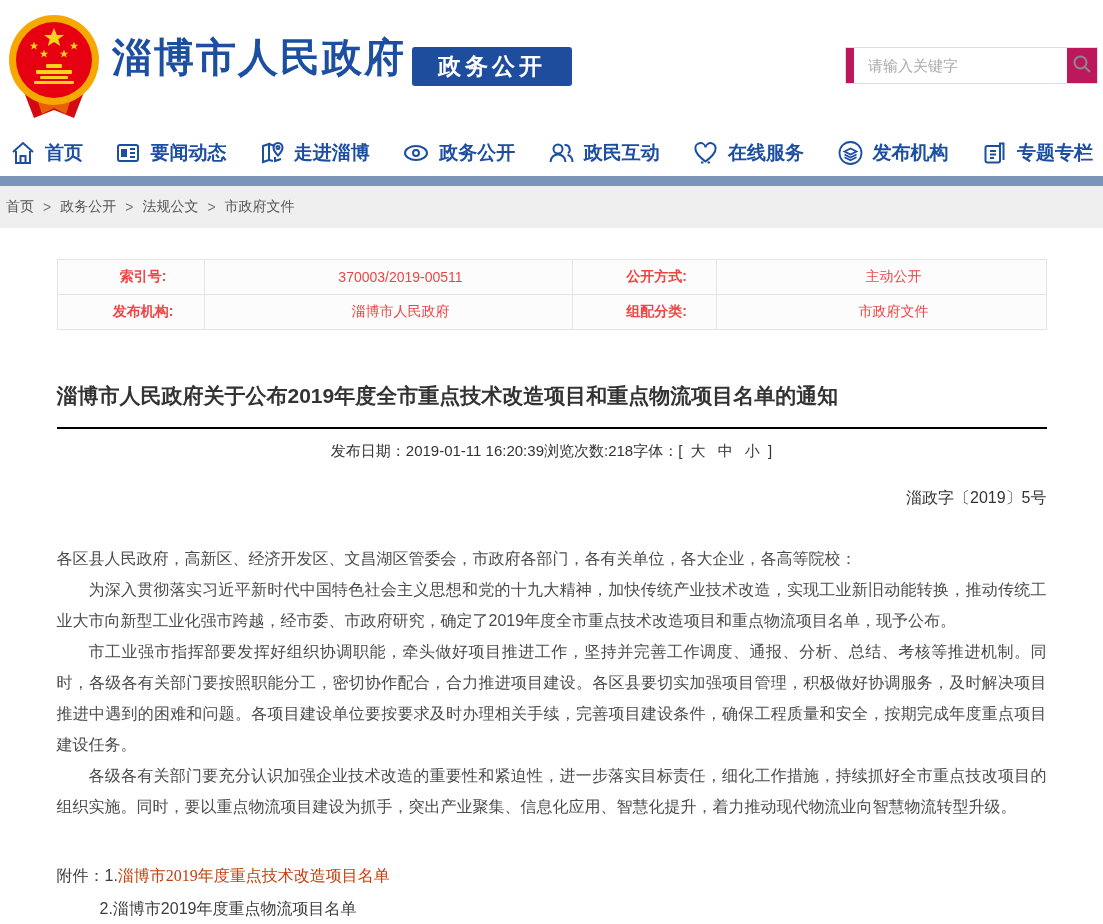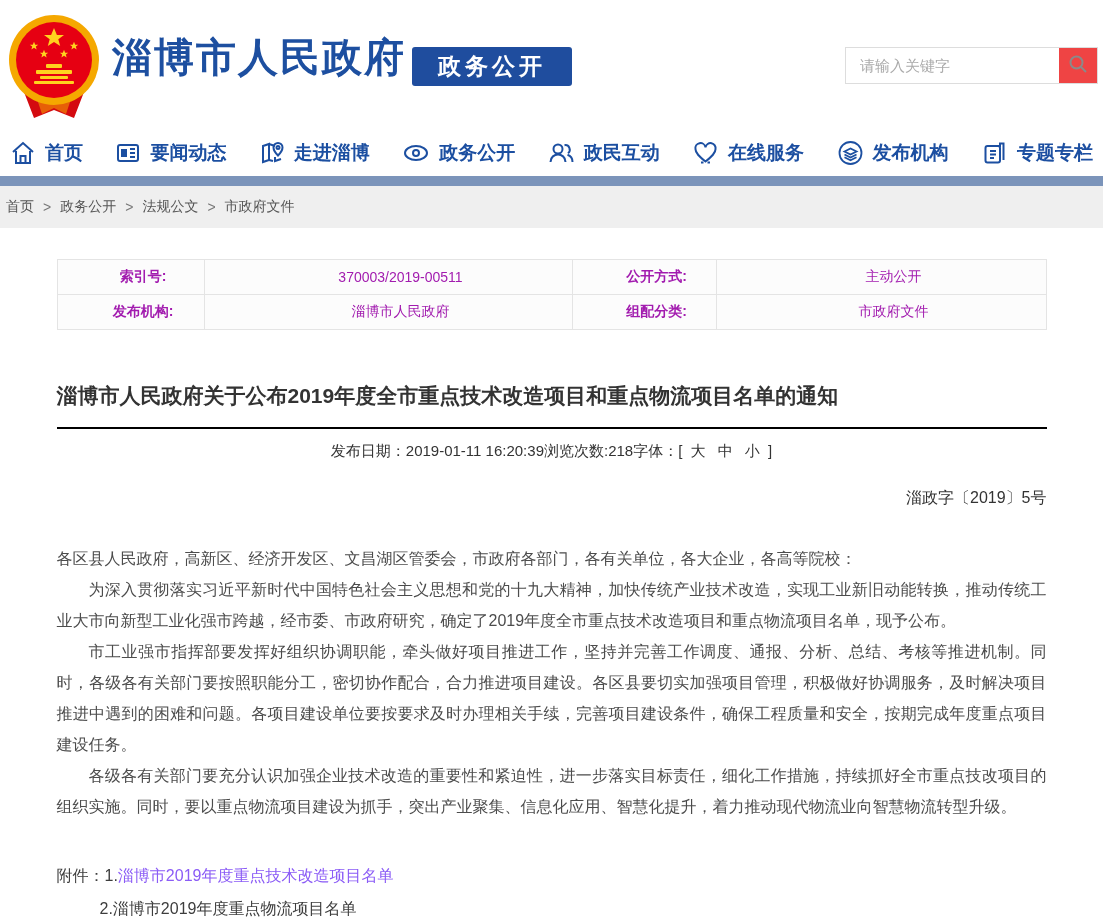--- a/index.html
+++ b/index.html
@@ -9,21 +9,21 @@
   
   .header { position:relative; height:130px; background:#fff; }
   .emblem { position:absolute; left:6px; top:14px; width:96px; height:106px; }
   .site-block { position:absolute; left:112px; top:34px; }
   .site-title { font-size:40px; font-weight:bold; color:#1d4fa0; letter-spacing:2px; line-height:46px; }
   .site-url { font-size:17px; color:#1d4fa0; letter-spacing:2.5px; margin-top:6px; font-family:"Liberation Serif",serif; }
   .gov-btn { position:absolute; left:412px; top:47px; width:160px; height:39px; background:#1f4d9e;
              color:#fff; font-size:23px; font-weight:bold; letter-spacing:4px; border:none;
              border-radius:3px; display:flex; align-items:center; justify-content:center; cursor:pointer; }
   .search-box { position:absolute; right:5px; top:47px; width:253px; height:37px;
-                border:1px solid #ddd; display:flex; align-items:center; background:#ef4444; }
+                border:1px solid #ddd; display:flex; align-items:center; background:#be185d;padding-left:8px; }
   .search-box input { border:none; outline:none; flex:1; height:100%; padding-left:14px;
                       font-size:15px; color:#666; font-family:"Liberation Sans",sans-serif; }
   .search-box input::placeholder { color:#aaa; }
   .search-btn { width:40px; height:100%; border:none; background:transparent; display:flex;
                 align-items:center; justify-content:center; cursor:pointer; }
 
   
   .nav { height:46px; display:flex; align-items:center; justify-content:space-between; padding:0 10px; background:#fff; }
   .nav-item { display:flex; align-items:center; gap:9px; color:#1c4fa1; font-size:19px;
               font-weight:bold; cursor:pointer; white-space:nowrap; }
@@ -34,40 +34,40 @@
   .breadcrumb { height:42px; background:#efefef; display:flex; align-items:center; padding-left:6px;
                 font-size:14px; color:#555; }
   .breadcrumb .sep { margin:0 9px; color:#777; }
   .crumb { cursor:pointer; }
 
   
   .content { width:990px; margin:0 auto; }
 
   table.info-table { width:100%; border-collapse:collapse; margin-top:31px; }
   table.info-table td { border:1px solid #e4e4e4; background:#fcfcfc; height:35px;
-                        text-align:center; font-size:14px; color:#a21caf;padding-left:25px; }
+                        text-align:center; font-size:14px; color:#ef4444;padding-left:25px; }
   td.cell-label { font-weight:bold; color:#333; }
   col.c1 { width:147px; } col.c2 { width:368px; } col.c3 { width:144px; }
 
   .article-title { margin-top:52px; font-size:21px; font-weight:bold; color:#333; }
   .title-rule { border-bottom:2px solid #000; margin-top:17px; }
 
   .meta { display:flex; justify-content:center; margin-top:13px; font-size:15px; color:#333; }
   .meta .font-opt { cursor:pointer; margin:0 4px; }
 
   .doc-number { text-align:right; margin-top:27px; font-size:16px; color:#333; }
 
   .body-text { margin-top:34px; font-size:16px; color:#4c4c4c; line-height:31px; }
   .body-text p { text-align:justify; }
   .body-text p.indent { text-indent:2em; }
 
   .attachments { margin-top:44px; font-size:16px; color:#3d3d3d; }
   .attach-line { line-height:20px; }
   .attach-line + .attach-line { margin-top:13px; padding-left:43px; }
-  .attach-link { color:#8b5cf6; cursor:pointer; text-decoration:none; }
+  .attach-link { color:#c2410c; cursor:pointer; text-decoration:none;font-family:Liberation Serif, serif; }
   .attach-plain { color:#3d3d3d; cursor:pointer; }
 </style>
 </head>
 <body>
 
 <div class="header">
   <div class="emblem">
     <svg width="96" height="106" viewBox="0 0 96 106">
       <path d="M18 78 L28 104 L48 96 L68 104 L78 78 Z" fill="#d40a10"></path>
       <path d="M30 82 L36 100 L48 94 L60 100 L66 82 Z" fill="#f5a800" opacity="0.55"></path>

